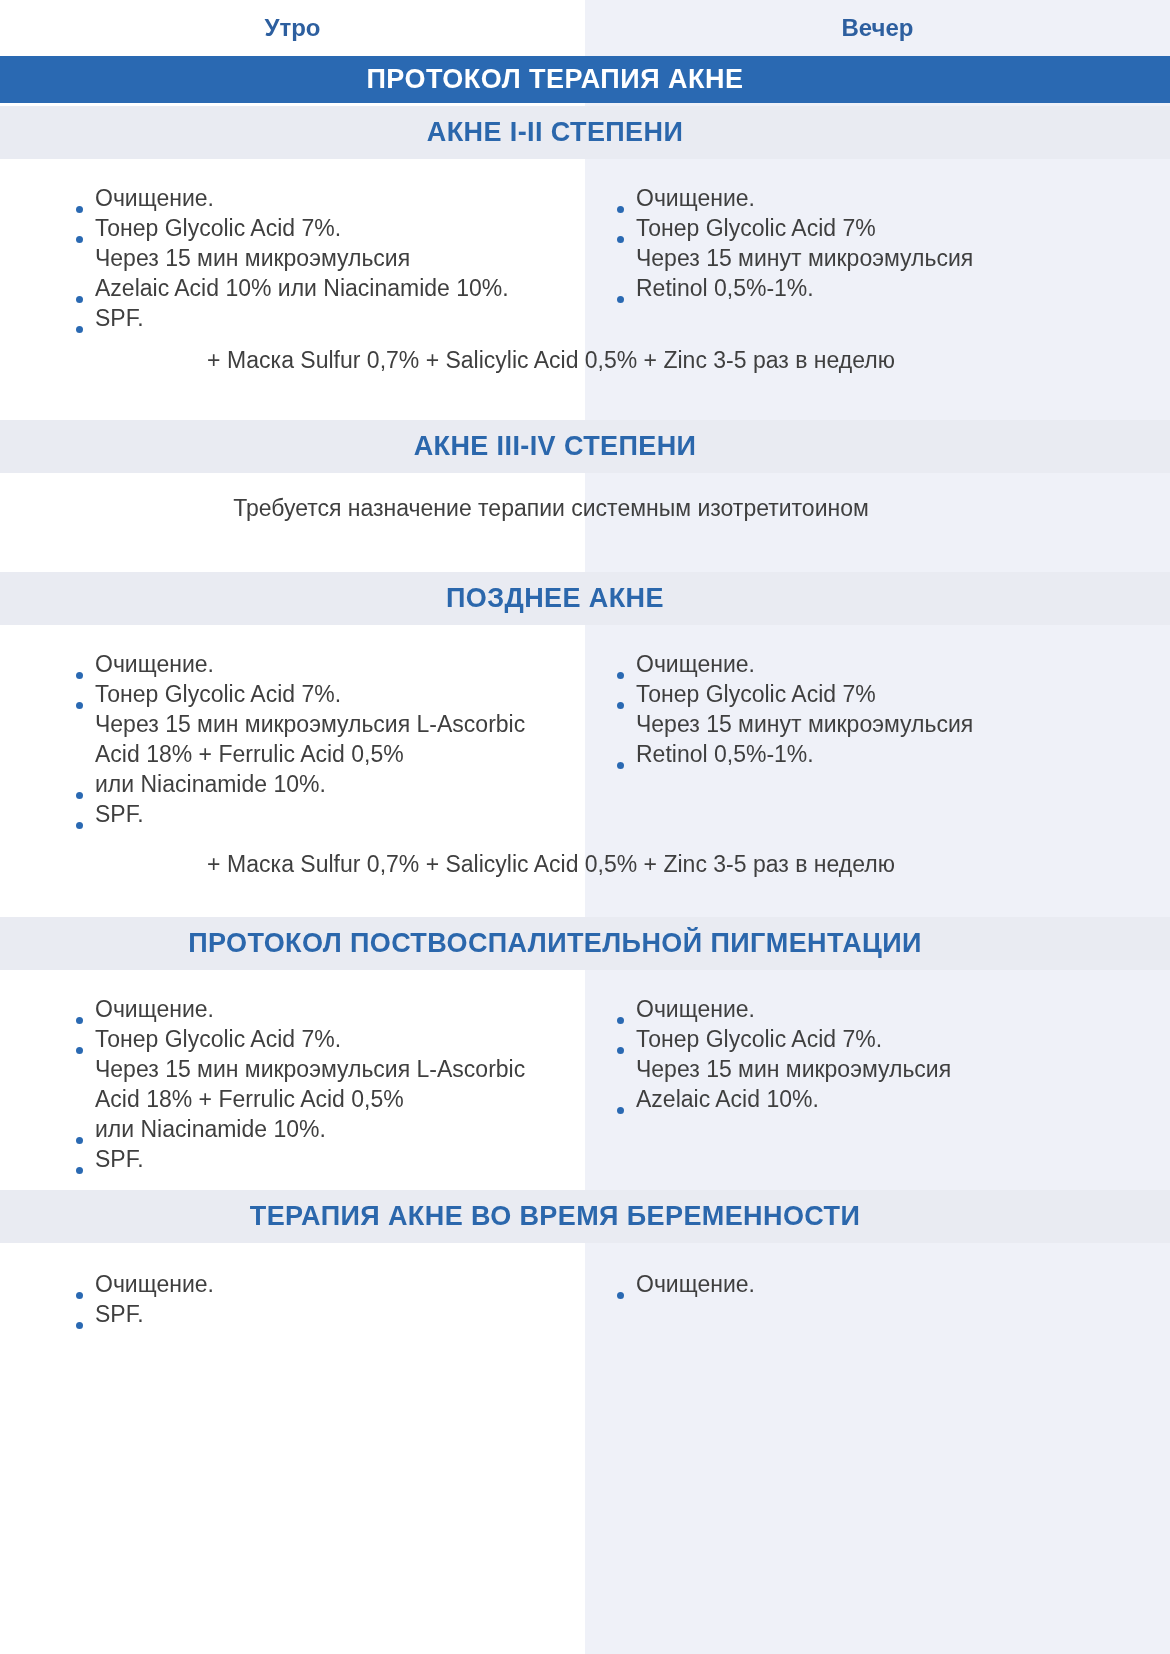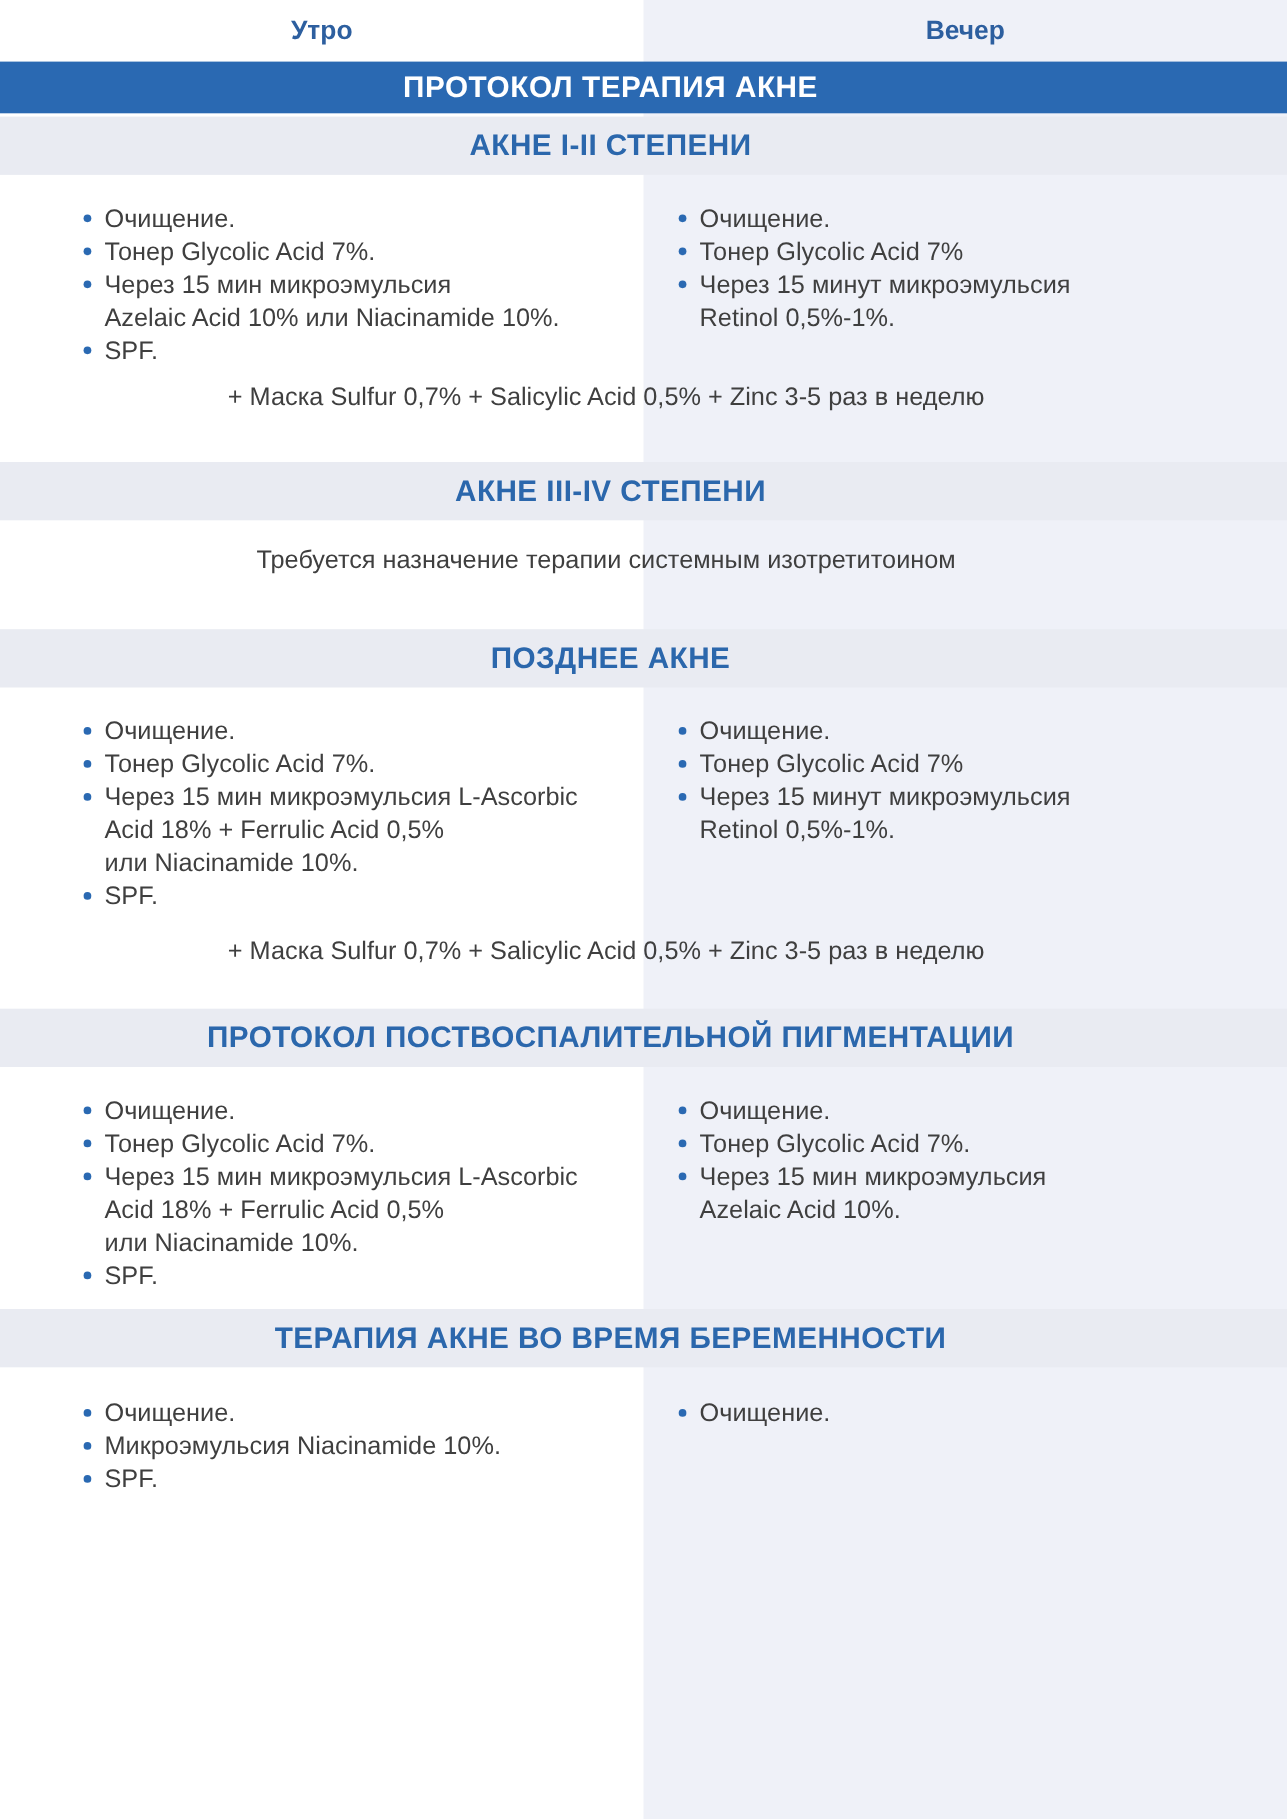--- a/index.html
+++ b/index.html
@@ -30,21 +30,21 @@
     height:53px;background:var(--section-bg,#e9ebf2);
     color:var(--title-blue,#2b67ac);font-weight:bold;font-size:27px;letter-spacing:.4px;
     display:flex;align-items:center;justify-content:center;
     padding-right:60px;box-sizing:border-box;
   }
 
   .two-col{display:flex;align-items:flex-start;}
   .col{width:585px;box-sizing:border-box;}
   .col.morning{padding:24px 30px 0 76px;}
   .col.evening{padding:24px 20px 0 32px;}
-  .li{display:flex;align-items:flex-start;}
+  .li{display:flex;align-items:flex-end;}
   .dot{
     width:7px;height:7px;border-radius:50%;flex:none;
     background:var(--bullet,#2a69b2);margin:12px 12px 0 0;
   }
   .li .txt{
     font-size:23px;line-height:30px;color:var(--text,#3f3f3f);
     white-space:pre-line;
   }
 
   .note,.center-text{
@@ -198,24 +198,20 @@
 
     <div class="section-banner mt16">ТЕРАПИЯ АКНЕ ВО ВРЕМЯ БЕРЕМЕННОСТИ</div>
     <div class="two-col pt26">
       <div class="col morning">
         <div class="li">
             <span class="dot"></span>
             <span class="txt">Очищение.</span>
           </div>
         <div class="li">
             <span class="dot"></span>
-            <span class="txt">Микроэмульсия Niacinamide 10%.</span>
-          </div>
-        <div class="li">
-            <span class="dot"></span>
             <span class="txt">SPF.</span>
           </div>
       </div>
       <div class="col evening">
         <div class="li">
             <span class="dot"></span>
             <span class="txt">Очищение.</span>
           </div>
       </div>
     </div>

